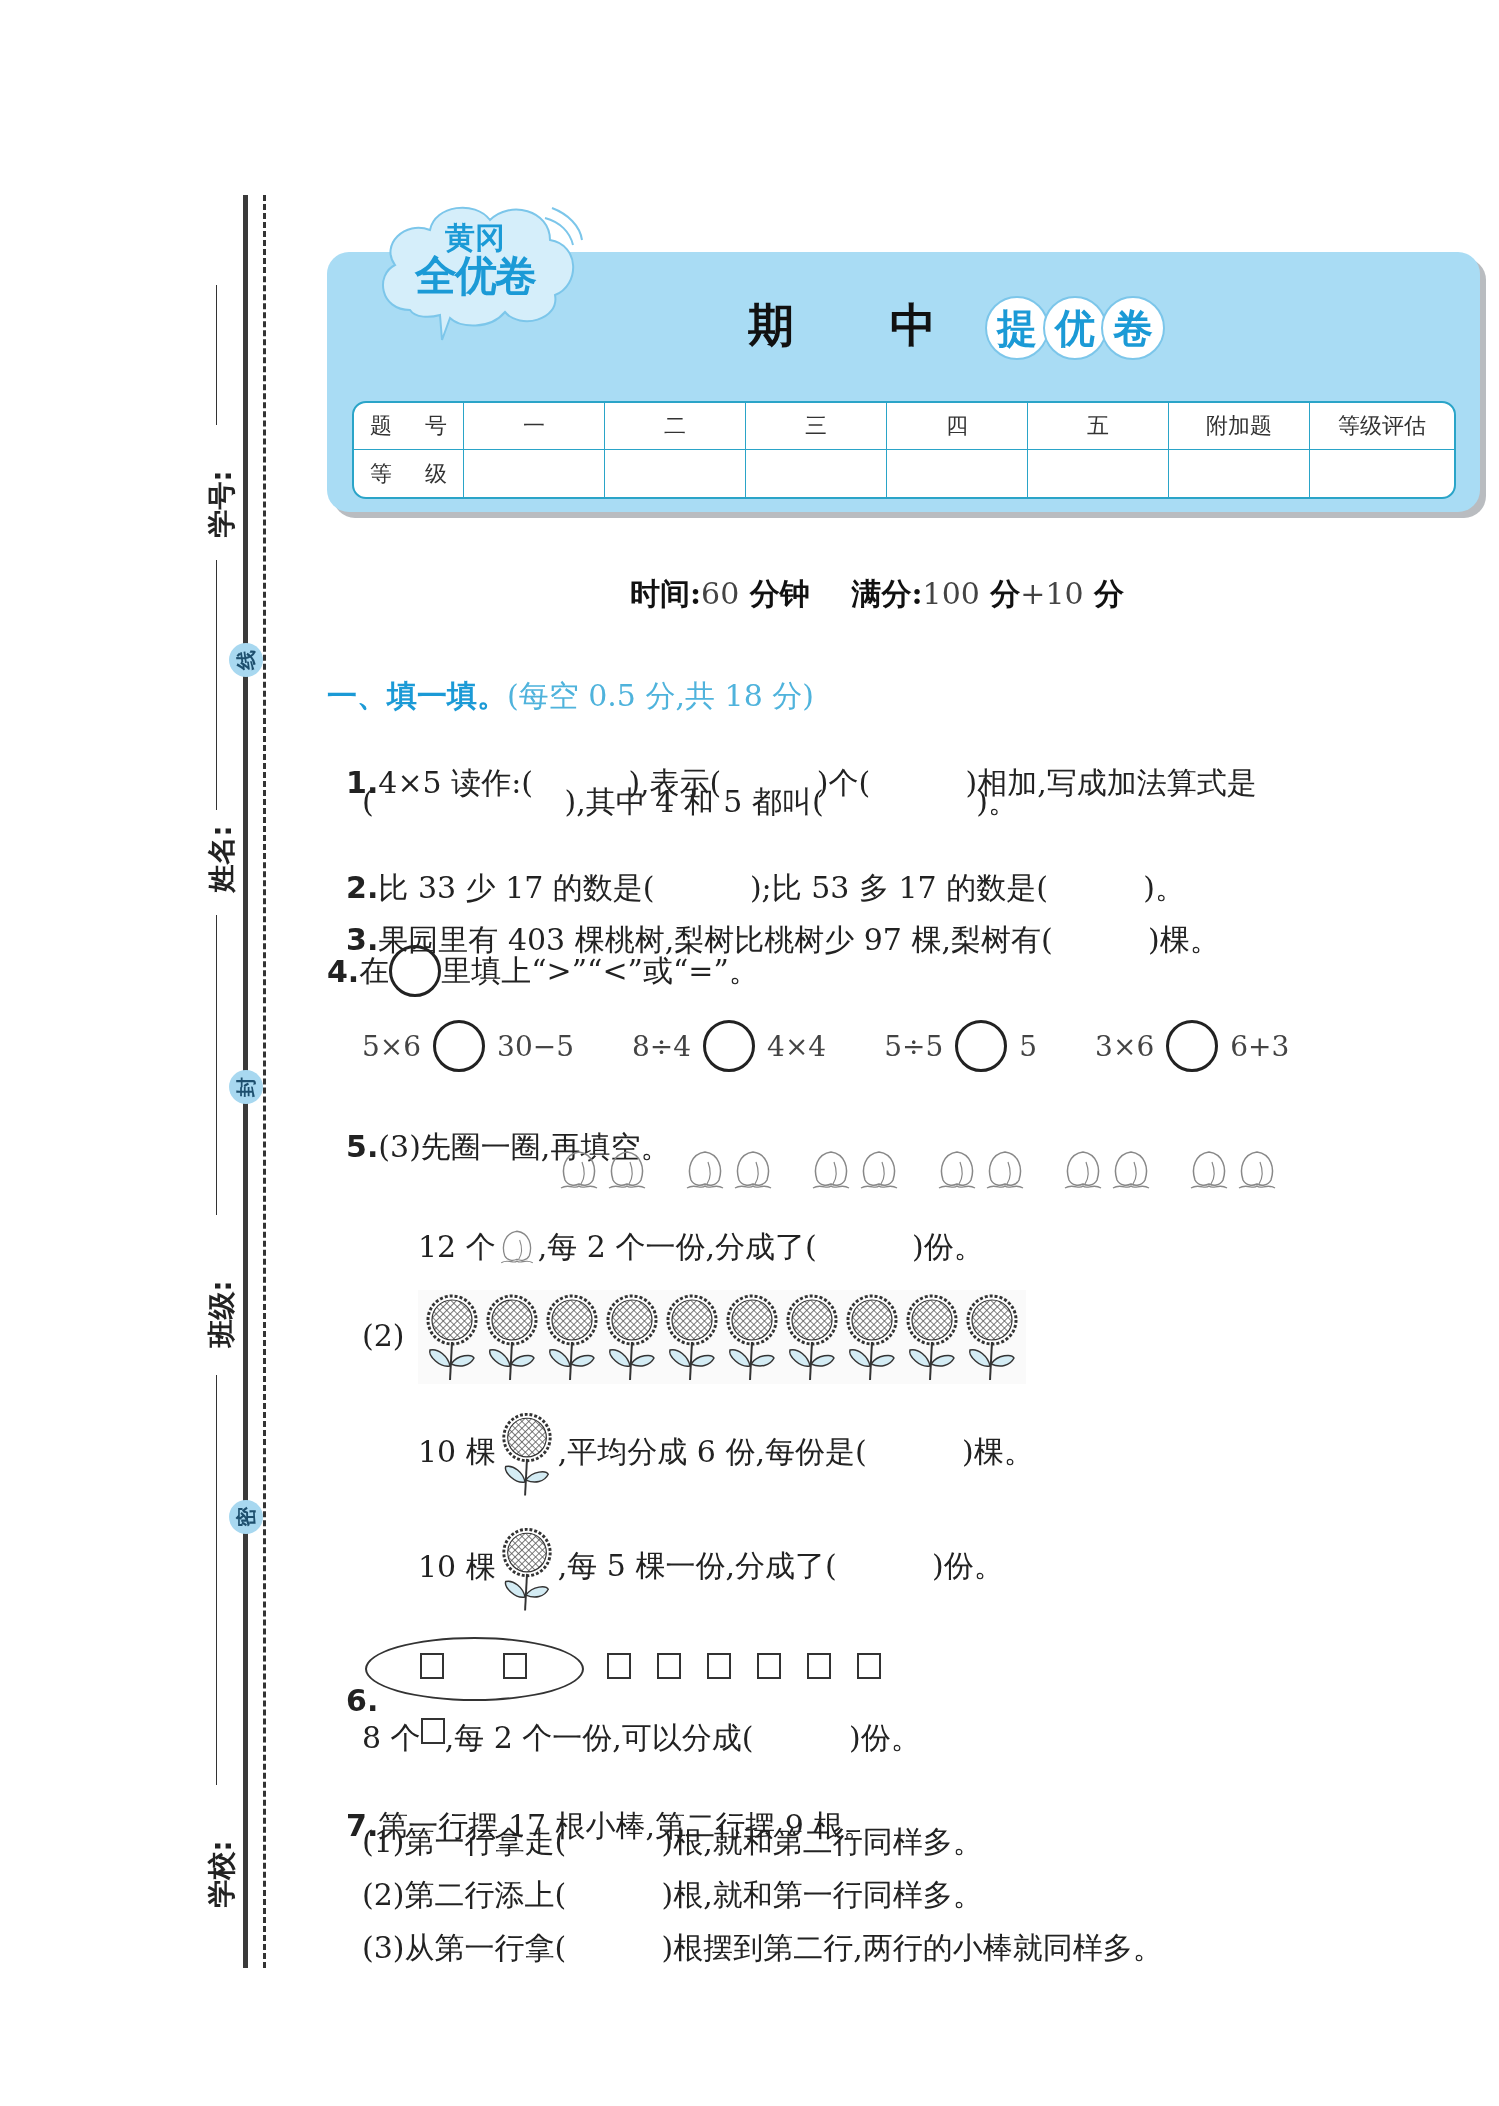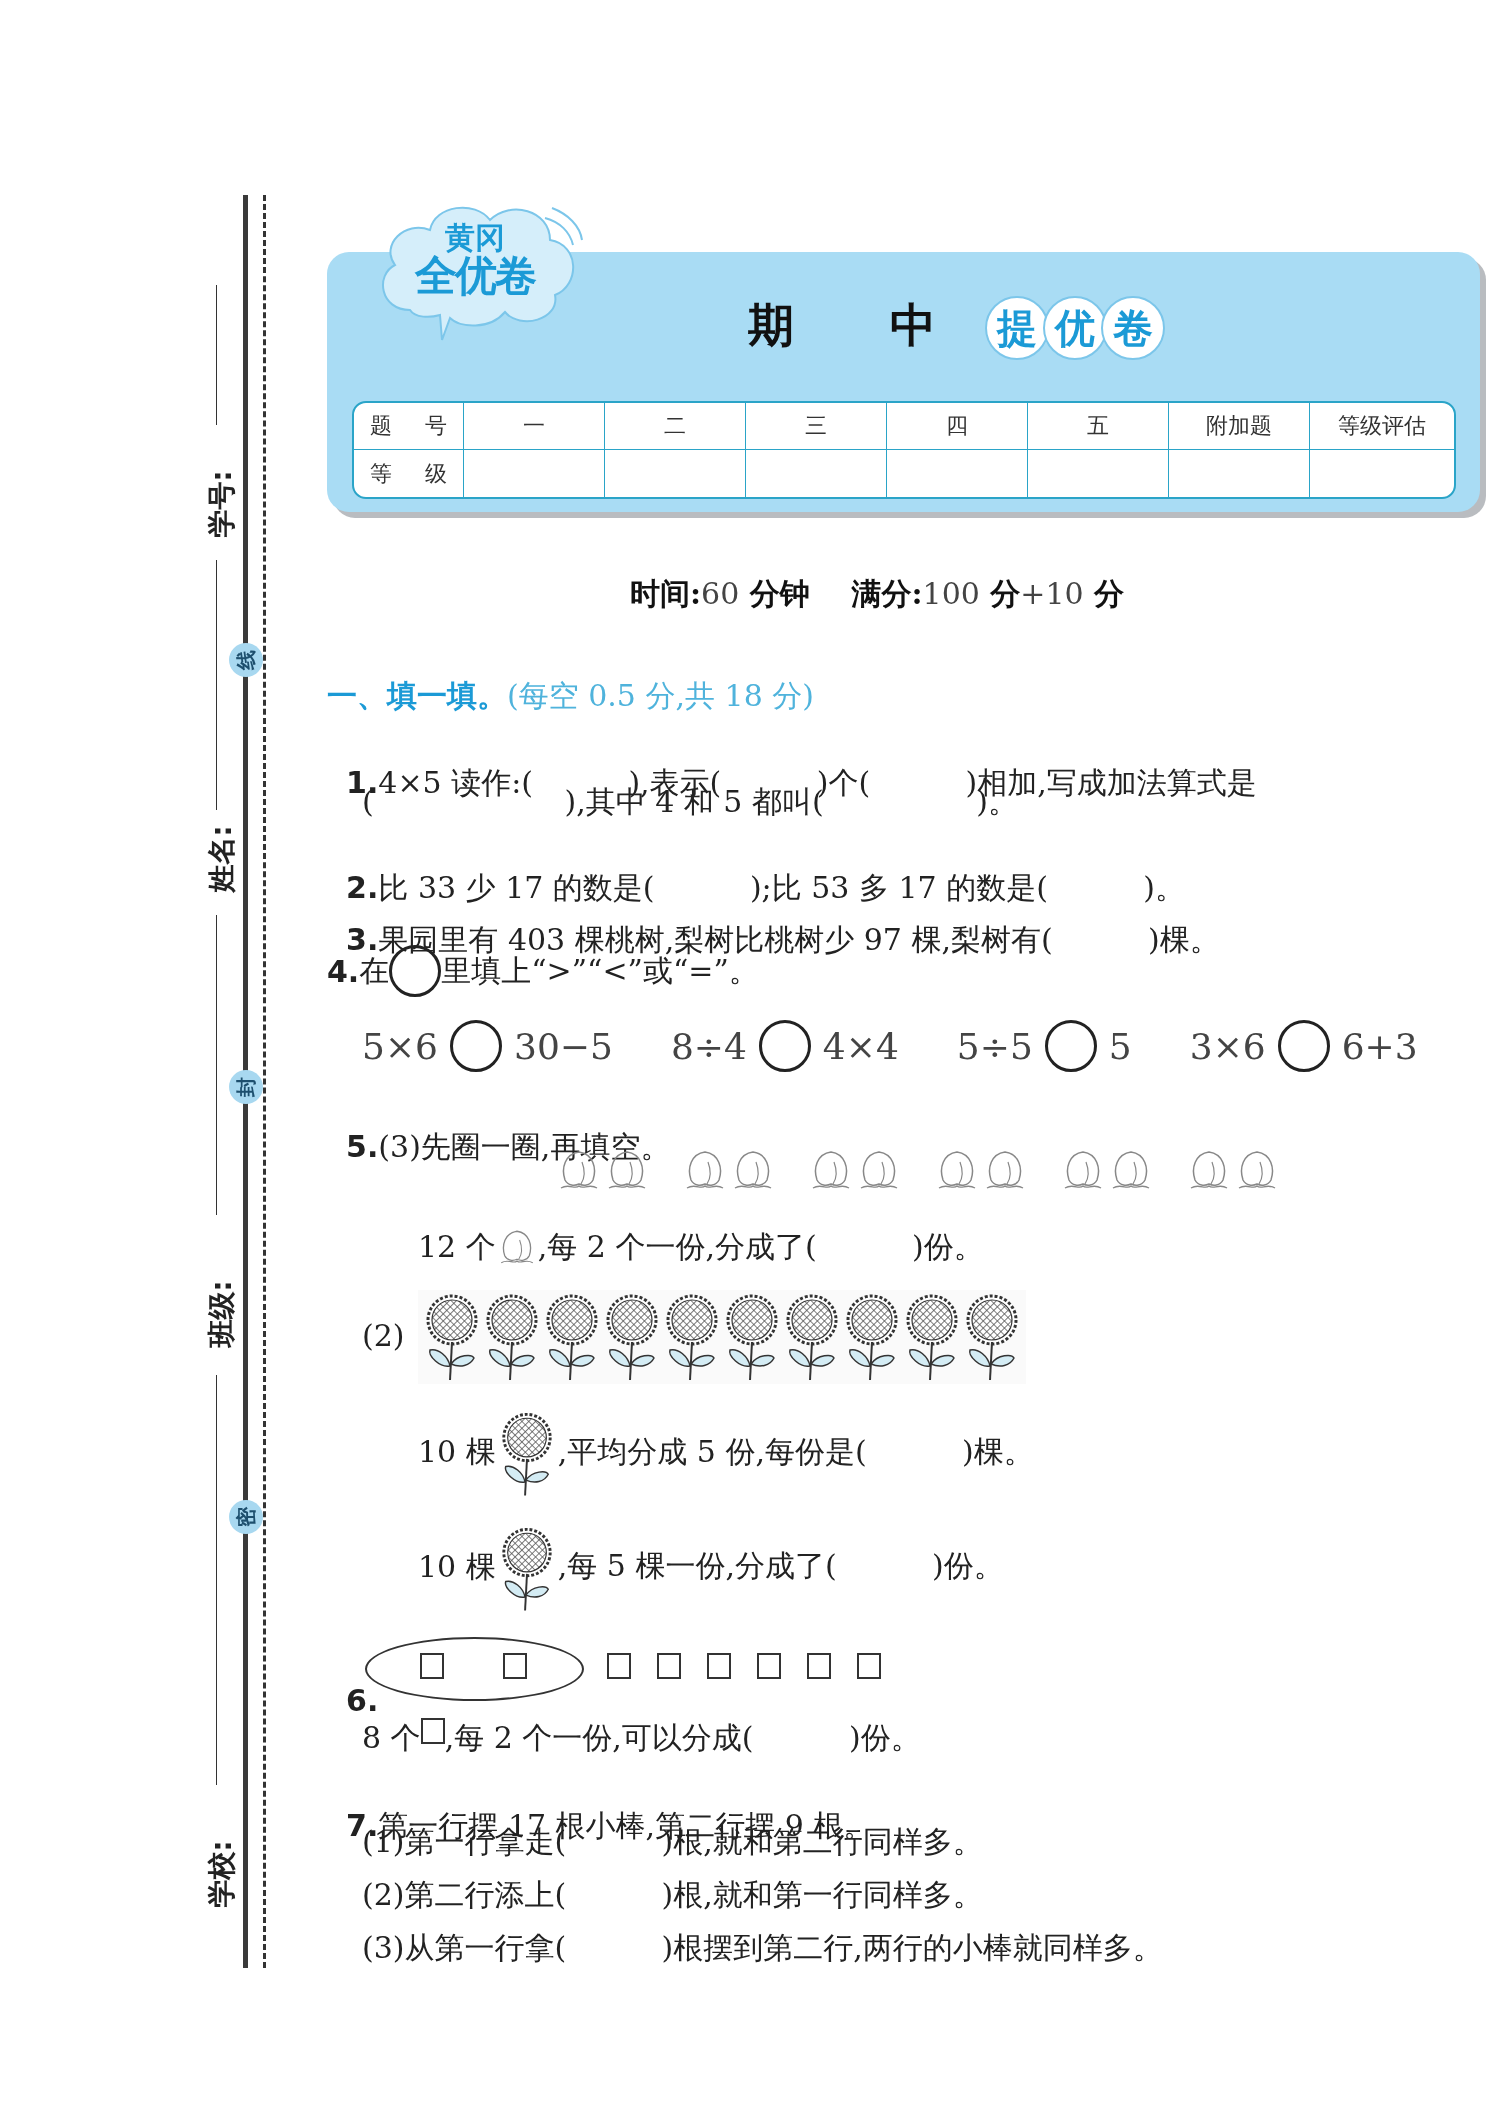--- a/index.html
+++ b/index.html
@@ -48,21 +48,21 @@
   .meta-line .num { font-weight: normal; color: #444; }
   .section-head { position: absolute; left: 327px; top: 676px; font-size: 30px; color: #1b9ad6; }
   .section-head .bold { font-weight: bold; font-family: Liberation Mono, monospace; }
   .section-head .note { color: #4fb3dc; font-weight: normal; }
 
   .q { position: absolute; font-size: 30px; color: #222; white-space: pre; }
   .q .num { font-weight: bold; font-family: "DejaVu Sans", sans-serif; }
   .circle { display: inline-block; width: 46px; height: 46px; border: 3px solid #222; border-radius: 50%; vertical-align: middle; }
   .sq { display: inline-block; width: 20px; height: 22px; border: 2.5px solid #333; vertical-align: middle; }
 
-  .compare-row { position: absolute; top: 1020px; left: 362px; font-size: 36px; color: #444; display: flex; align-items: center; }
+  .compare-row { position: absolute; top: 1020px; left: 362px; font-size: 28px; color: #444; display: flex; align-items: center; }
   .compare-item { display: flex; align-items: center; gap: 12px; margin-right: 58px; }
 
   .peach-row { position: absolute; top: 1146px; left: 555px; display: flex; }
   .peach-pair { display: flex; margin-right: 30px; }
   .peach { width: 48px; height: 48px; }
 
   .flower-row { position: absolute; top: 1290px; left: 418px; display: flex; background: #fafafa; padding: 2px 4px; }
   .flower { width: 60px; height: 90px; }
 
   .oval { position: absolute; left: 365px; top: 1637px; width: 215px; height: 60px; border: 2.5px solid #333; border-radius: 50%; }
@@ -296,21 +296,21 @@
   <svg class="flower">
       <use href="#flower"></use>
     </svg>
 </div>
 
 <div class="q" style="left:418px;top:1410px;display:flex;align-items:flex-start">
   <span style="margin-top:22px">10 棵</span>
   <svg class="flower" style="width:58px;height:88px;margin:0 2px">
       <use href="#flower"></use>
     </svg>
-  <span style="margin-top:22px">,平均分成 5 份,每份是(          )棵。</span>
+  <span style="margin-top:22px">,平均分成 6 份,每份是(          )棵。</span>
 </div>
 <div class="q" style="left:418px;top:1525px;display:flex;align-items:flex-start">
   <span style="margin-top:22px">10 棵</span>
   <svg class="flower" style="width:58px;height:88px;margin:0 2px">
       <use href="#flower"></use>
     </svg>
   <span style="margin-top:21px">,每 5 棵一份,分成了(          )份。</span>
 </div>
 
 <div class="q" style="left:327px;top:1648px">

